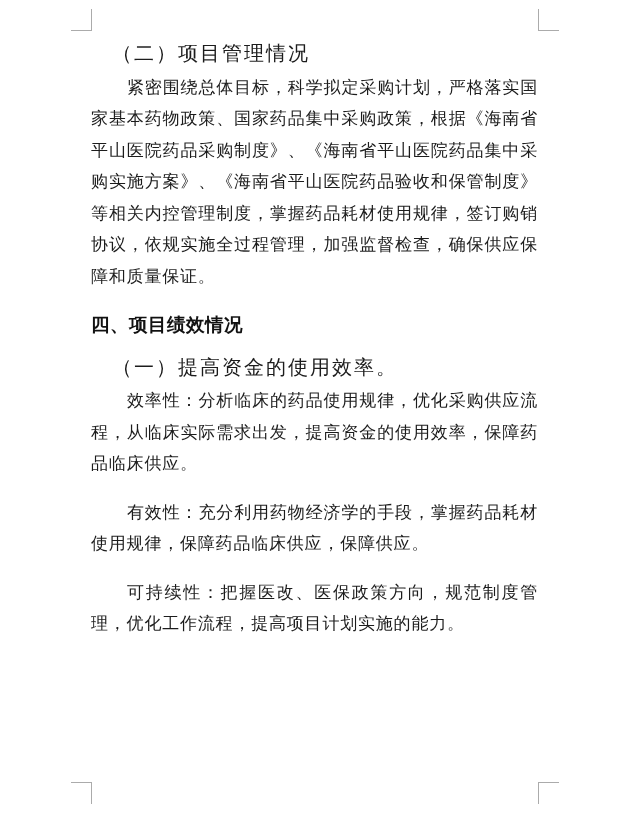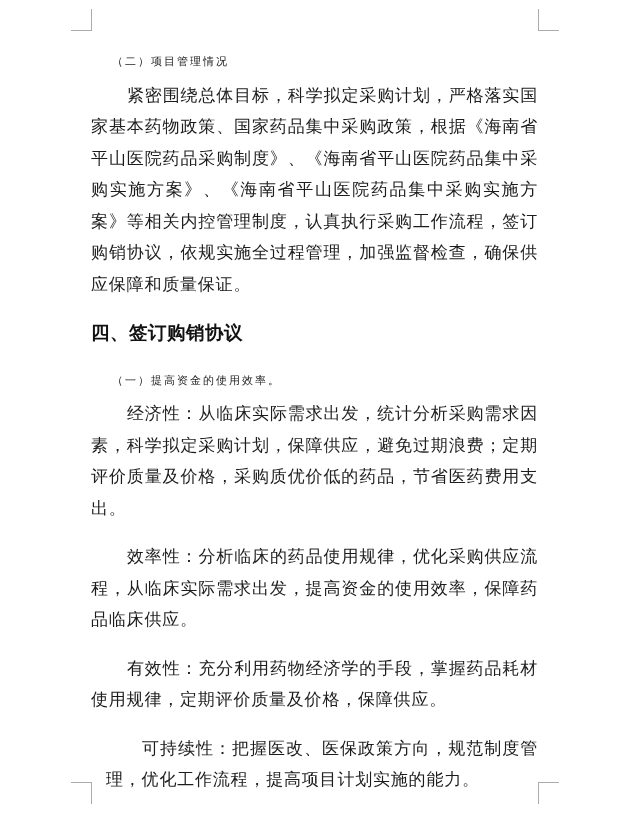--- a/index.html
+++ b/index.html
@@ -27,25 +27,25 @@
   .crop.bl { left: 71px;  top: 782px;  border-right: 1px solid #ababab; border-top: 1px solid #ababab; }
   .crop.br { left: 538px; top: 782px;  border-left: 1px solid #ababab;  border-top: 1px solid #ababab; }
 
   .content {
     position: absolute;
     left: 91px;
     top: 30px;
     width: 447px;
   }
   .subheading {
-    font-size: 11px;
+    font-size: 20px;
     line-height: 31.5px;
     letter-spacing: 2px;
     text-indent: 21px;
-    margin: 16px 0 2px 0;
+    margin: 8px 0 2px 0;
     white-space: nowrap;
   }
   .para {
     font-size: 17px;
     line-height: 31.5px;
     letter-spacing: 0.8px;
     text-align: justify;
     text-justify: inter-character;
     text-indent: 36px;
     margin: 0 0 17px 0;
@@ -53,36 +53,35 @@
   }
   .heading {
     font-family: "Liberation Sans", "DejaVu Sans", sans-serif;
     font-weight: bold;
     font-size: 18.5px;
     line-height: 31.5px;
     letter-spacing: 0.5px;
     margin: 5px 0 11px 0;
     color: #111111;
   }
-  .para.last { margin-bottom: 0; margin-left: 15px; }
+  .para.last { margin-bottom: 0; }
 </style>
 </head>
 <body>
 
 <div class="page">
 
   <div class="crop tl"></div>
   <div class="crop tr"></div>
   <div class="crop bl"></div>
   <div class="crop br"></div>
 
   <div class="content">
     <p class="subheading">（二）项目管理情况</p>
-    <p class="para">紧密围绕总体目标，科学拟定采购计划，严格落实国家基本药物政策、国家药品集中采购政策，根据《海南省平山医院药品采购制度》、《海南省平山医院药品集中采购实施方案》、《海南省平山医院药品集中采购实施方案》等相关内控管理制度，认真执行采购工作流程，签订购销协议，依规实施全过程管理，加强监督检查，确保供应保障和质量保证。</p>
-    <p class="heading">四、签订购销协议</p>
+    <p class="para">紧密围绕总体目标，科学拟定采购计划，严格落实国家基本药物政策、国家药品集中采购政策，根据《海南省平山医院药品采购制度》、《海南省平山医院药品集中采购实施方案》、《海南省平山医院药品验收和保管制度》等相关内控管理制度，掌握药品耗材使用规律，签订购销协议，依规实施全过程管理，加强监督检查，确保供应保障和质量保证。</p>
+    <p class="heading">四、项目绩效情况</p>
     <p class="subheading">（一）提高资金的使用效率。</p>
-    <p class="para">经济性：从临床实际需求出发，统计分析采购需求因素，科学拟定采购计划，保障供应，避免过期浪费；定期评价质量及价格，采购质优价低的药品，节省医药费用支出。</p>
     <p class="para">效率性：分析临床的药品使用规律，优化采购供应流程，从临床实际需求出发，提高资金的使用效率，保障药品临床供应。</p>
-    <p class="para">有效性：充分利用药物经济学的手段，掌握药品耗材使用规律，定期评价质量及价格，保障供应。</p>
+    <p class="para">有效性：充分利用药物经济学的手段，掌握药品耗材使用规律，保障药品临床供应，保障供应。</p>
     <p class="para last">可持续性：把握医改、医保政策方向，规范制度管理，优化工作流程，提高项目计划实施的能力。</p>
   </div>
 
 </div>
 
 </body></html>

